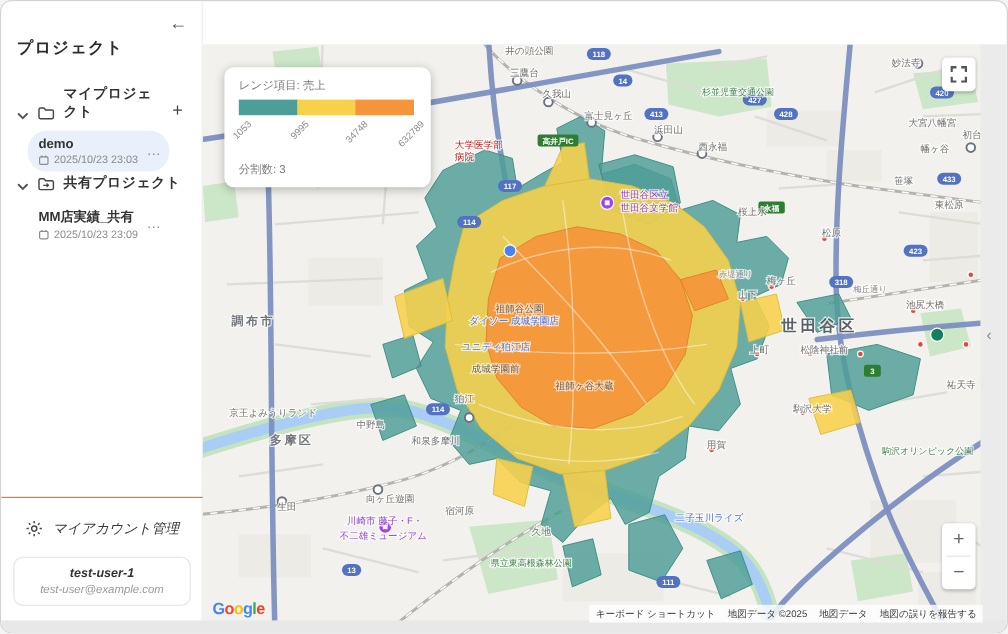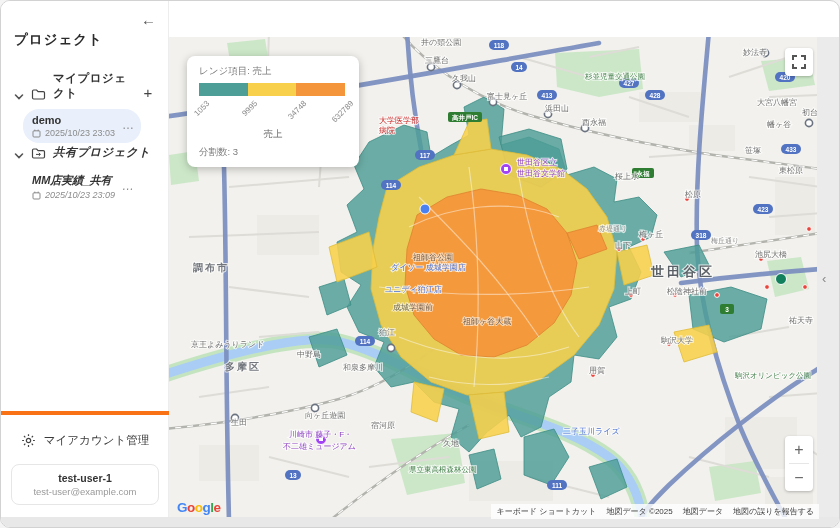--- a/index.html
+++ b/index.html
@@ -17,21 +17,21 @@
   .sec-head{ display:flex; align-items:flex-end; gap:7px; padding:4px 12px 4px 13px; }
   .sec-label{ font-size:11.5px; font-weight:bold; color:#333; flex:1; letter-spacing:.5px;}
   .chev, .ic{ display:inline-flex; align-items:center; justify-content:center; }
   .plus-btn{ font-size:15px; color:#444; width:18px; text-align:center; cursor:pointer; }
   .sb-item{ position:relative; margin:4px 28px 0 22px; padding:5px 22px 5px 9px; border-radius:16px; }
   .sb-item.selected{ background:#e9f0fb; }
   .sb-item-name{ font-size:11px; font-weight:bold; color:#333; }
   .sb-item-date{ display:flex; align-items:center; gap:4px; font-size:9px; color:#8b8b8b; margin-top:2px;}
   .sb-item-menu{ position:absolute; right:6px; top:50%; transform:translateY(-58%); color:#8a8a8a;
                  font-size:12px; letter-spacing:1px; cursor:pointer; }
-  .sb-bottom{ position:absolute; left:0; bottom:0; width:168px; border-top:4px solid #f97316; padding:18px 10px 14px; }
+  .sb-bottom{ position:absolute; left:0; bottom:0; width:168px; border-top:1px solid #f97316; padding:18px 10px 14px;font-style:italic; }
   .account-row{ display:flex; align-items:center; justify-content:center; gap:8px; cursor:pointer; margin-bottom:16px;}
   .account-label{ font-size:11.5px; color:#3a3a3a; }
   .user-card{ border:1px solid #e6e6e6; border-radius:8px; padding:7px 4px; text-align:center; background:#fff;}
   .user-name{ font-size:10.5px; font-weight:bold; color:#333; }
   .user-email{ font-size:9.5px; color:#9a9a9a; margin-top:2px; }
 
   
   .header{ position:absolute; left:168px; top:0; right:0; height:36px; background:#fff;
            display:flex; align-items:center; }
   .tab-map{ margin-left:28px; font-size:12.5px; font-weight:bold; color:#222; cursor:pointer;}
@@ -115,21 +115,21 @@
                 <rect x="1" y="1.8" width="7" height="6.2" rx="1" fill="none" stroke="#8b8b8b" stroke-width="1"></rect>
                 <path d="M2.8 0.6 V2.2 M6.2 0.6 V2.2" stroke="#8b8b8b" stroke-width="1"></path>
               </svg>
           </span>
           <span>2025/10/23 23:03</span>
         </div>
         <span class="sb-item-menu">…</span>
       </div>
     </div>
 
-    <div class="sb-section" style="top:140px;font-style:italic;">
+    <div class="sb-section" style="top:140px;">
       <div class="sec-head">
         <span class="chev">
           <svg width="10" height="8" viewBox="0 0 10 8">
               <path d="M1.5 2 L5 5.5 L8.5 2" fill="none" stroke="#555" stroke-width="1.6" stroke-linecap="round"></path>
             </svg>
         </span>
         <span class="ic">
           <svg width="15" height="13" viewBox="0 0 15 13">
               <path d="M1.5 3.2 Q1.5 2 2.7 2 H5.6 L7.1 3.6 H12.3 Q13.5 3.6 13.5 4.8 V9.8 Q13.5 11 12.3 11 H2.7 Q1.5 11 1.5 9.8 Z" fill="none" stroke="#444" stroke-width="1.2"></path>
               <path d="M5 7.4 H9.2 M7.8 5.9 L9.4 7.4 L7.8 8.9" fill="none" stroke="#444" stroke-width="1"></path>
@@ -437,21 +437,20 @@
           <div style="background: rgb(77, 158, 150);"></div>
           <div style="background: rgb(248, 208, 75);"></div>
           <div style="background: rgb(245, 149, 59);"></div>
         </div>
         <div class="legend-ticks">
           <span class="lt0">1053</span>
           <span class="lt1">9995</span>
           <span class="lt2">34748</span>
           <span class="lt3">632789</span>
         </div>
-        <div class="legend-axis">売上</div>
         <div class="legend-div">分割数: 3</div>
       </div>
     </div>
 
     <div class="fs-btn">
       <svg width="14" height="14" viewBox="0 0 14 14">
         <path d="M1 5 V1 H5 M9 1 H13 V5 M13 9 V13 H9 M5 13 H1 V9" fill="none" stroke="#555" stroke-width="2"></path>
       </svg>
     </div>
 

